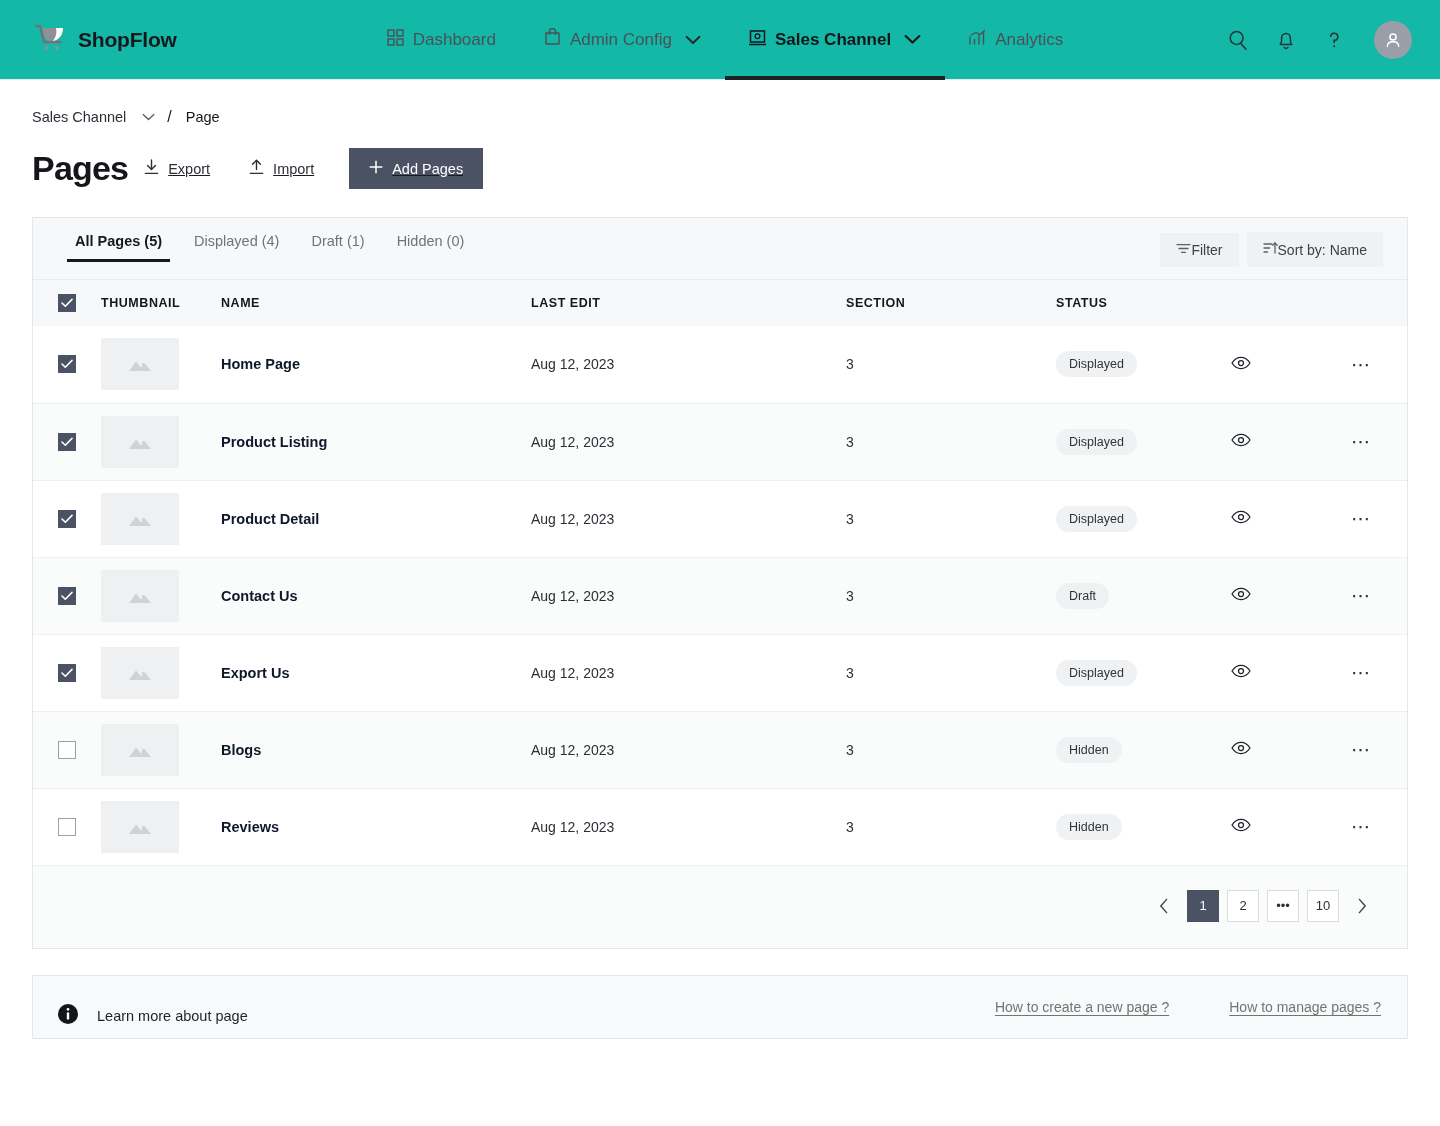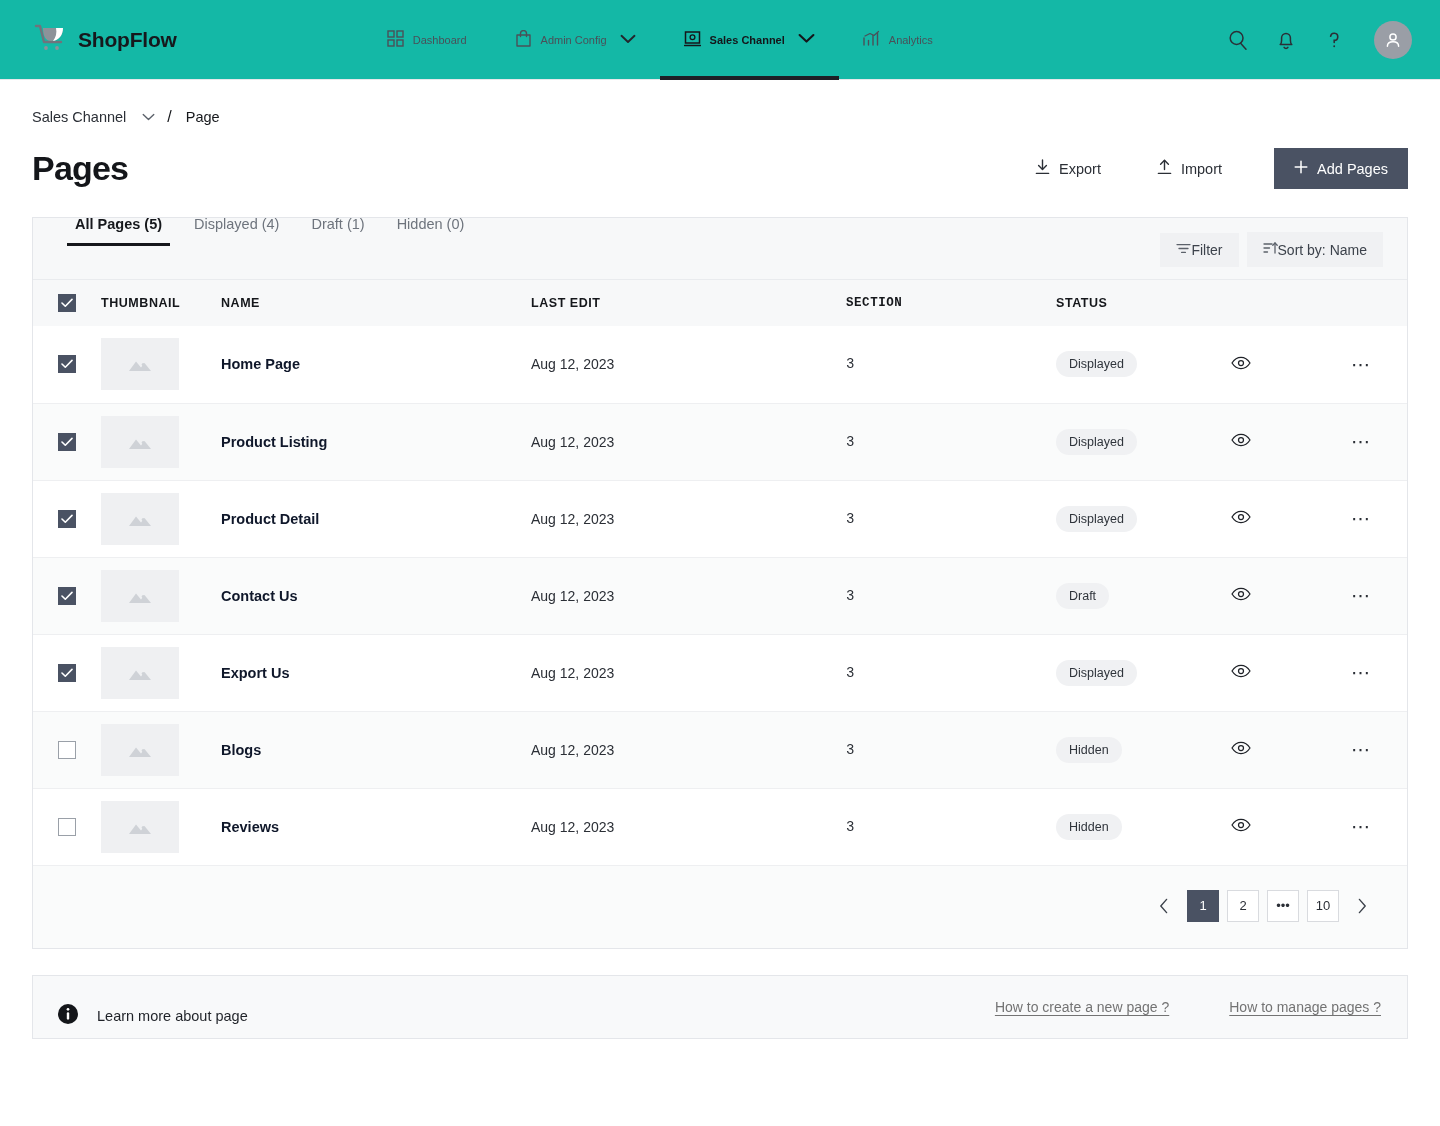--- a/index.html
+++ b/index.html
@@ -19,21 +19,21 @@
     display: flex; align-items: center;
     position: relative;
   }
   .brand { display: flex; align-items: center; gap: 10px; margin-left: 32px; }
   .brand-name { font-size: 21px; font-weight: 700; letter-spacing: -0.2px; color: #16181c; }
 
   .navitems { display: flex; align-items: center; height: 80px; margin-left: 186px; gap: 0; }
   .navitem {
     display: flex; align-items: center; gap: 9px;
     height: 80px; padding: 0 24px;
-    font-size: 11px; color: #4a5058;
+    font-size: 17px; color: #4a5058;
     position: relative; cursor: pointer;
   }
   .navitem.active { color: #14161a; font-weight: 700; }
   .navitem.active::after {
     content: ""; position: absolute; left: 0; right: 0; bottom: 0;
     height: 4px; background: #1d2026;
   }
   .navitem .chev { margin-left: 4px; }
 
   .nav-right {
@@ -55,25 +55,25 @@
     display: flex; align-items: center; gap: 0;
     margin: 28px 0 0 32px; font-size: 14.5px; color: #2b2f36;
   }
   .bc-item { cursor: pointer; }
   .bc-chev { margin: 0 12px 0 16px; color: #5a6069; display: flex; align-items: center; }
   .bc-sep { color: #16181c; font-size: 16px; margin: 0 14px 0 0; }
   .bc-current { color: #16181c; }
 
   
   .page-head {
-    display: flex; align-items: center; justify-content: space-between;
+    display: flex; align-items: center; 
     margin: 22px 32px 0 32px;
   }
   .page-title { font-size: 34px; font-weight: 800; letter-spacing: -0.8px; color: #14161a; }
-  .head-actions { display: flex; align-items: center; gap: 24px; }
+  .head-actions { display: flex; align-items: center; gap: 7px; text-decoration: underline; }
   .ghostbtn {
     display: flex; align-items: center; gap: 9px;
     padding: 10px 16px; font-size: 14.5px; color: #2b2f36;
     background: transparent; border: none; cursor: pointer;
     font-family: inherit;
   }
   .primarybtn {
     display: flex; align-items: center; gap: 9px;
     padding: 12px 20px; font-size: 14.5px; color: #ffffff;
     background: #4a5263; border: none; cursor: pointer; margin-left: 12px;
@@ -86,21 +86,21 @@
     border: 1px solid #e4e6ea;
     background: #ffffff;
   }
   .card-top {
     background: #f7f8f9;
     display: flex; align-items: flex-end; justify-content: space-between;
     padding: 0 24px 0 0;
     height: 62px;
     border-bottom: 1px solid #e9ebee;
   }
-  .tabs { display: flex; align-items: flex-start; margin-left: 26px; height: 62px; }
+  .tabs { display: flex; align-items: center; margin-left: 26px; height: 62px; }
   .tab {
     font-size: 14.5px; color: #6e747d; padding: 0 16px 14px 16px;
     position: relative; cursor: pointer; line-height: 1;
   }
   .tab.active { color: #16181c; font-weight: 700; }
   .tab.active::after {
     content: ""; position: absolute; left: 8px; right: 8px; bottom: 0;
     height: 3px; background: #16181c;
   }
   .card-top-actions { display: flex; align-items: center; gap: 8px; padding-bottom: 12px; }
@@ -122,21 +122,21 @@
   tbody tr:nth-child(even) { background: #fafbfb; }
   tbody tr:nth-child(odd) { background: #ffffff; }
   tbody tr { border-bottom: 1px solid #eeeff1; }
   tbody td { padding: 0; font-size: 14px; color: #1f2228; vertical-align: middle; }
 
   .col-check { width: 68px; padding-left: 0 !important; }
   .col-check-inner { display: flex; justify-content: center; width: 68px; }
   .col-thumb { width: 120px; }
   .col-name { width: 310px; }
   .col-date { width: 315px; }
-  .col-section { width: 210px; font-family: Liberation Mono, monospace; }
+  .col-section { width: 210px; }
   .col-status { width: 175px; }
   .col-eye { width: 120px; }
   .col-more { width: auto; }
 
   .chk {
     width: 18px; height: 18px; border: 1.6px solid #9aa0a8;
     background: #ffffff; cursor: pointer;
     display: flex; align-items: center; justify-content: center;
   }
   .chk.on { background: #4a5263; border-color: #4a5263; }

